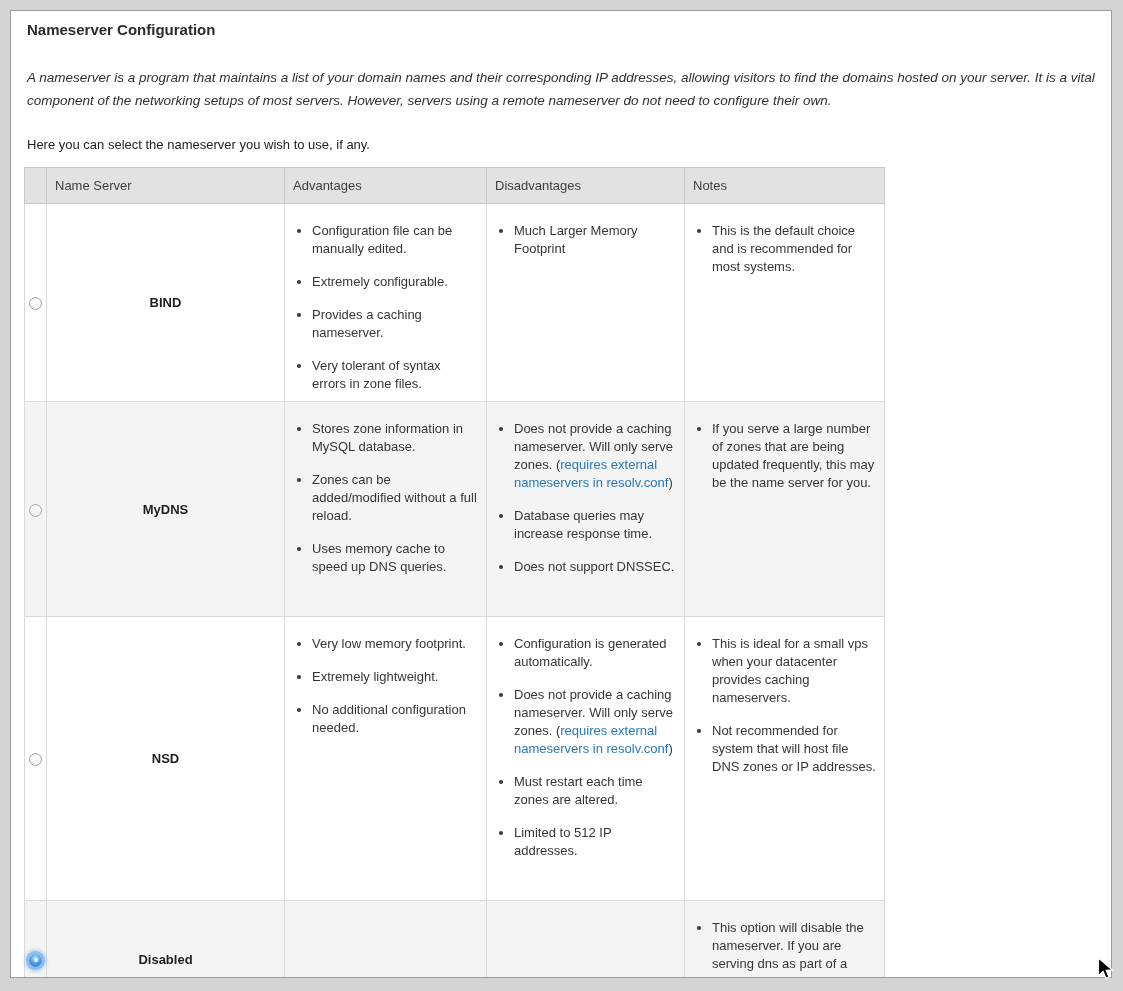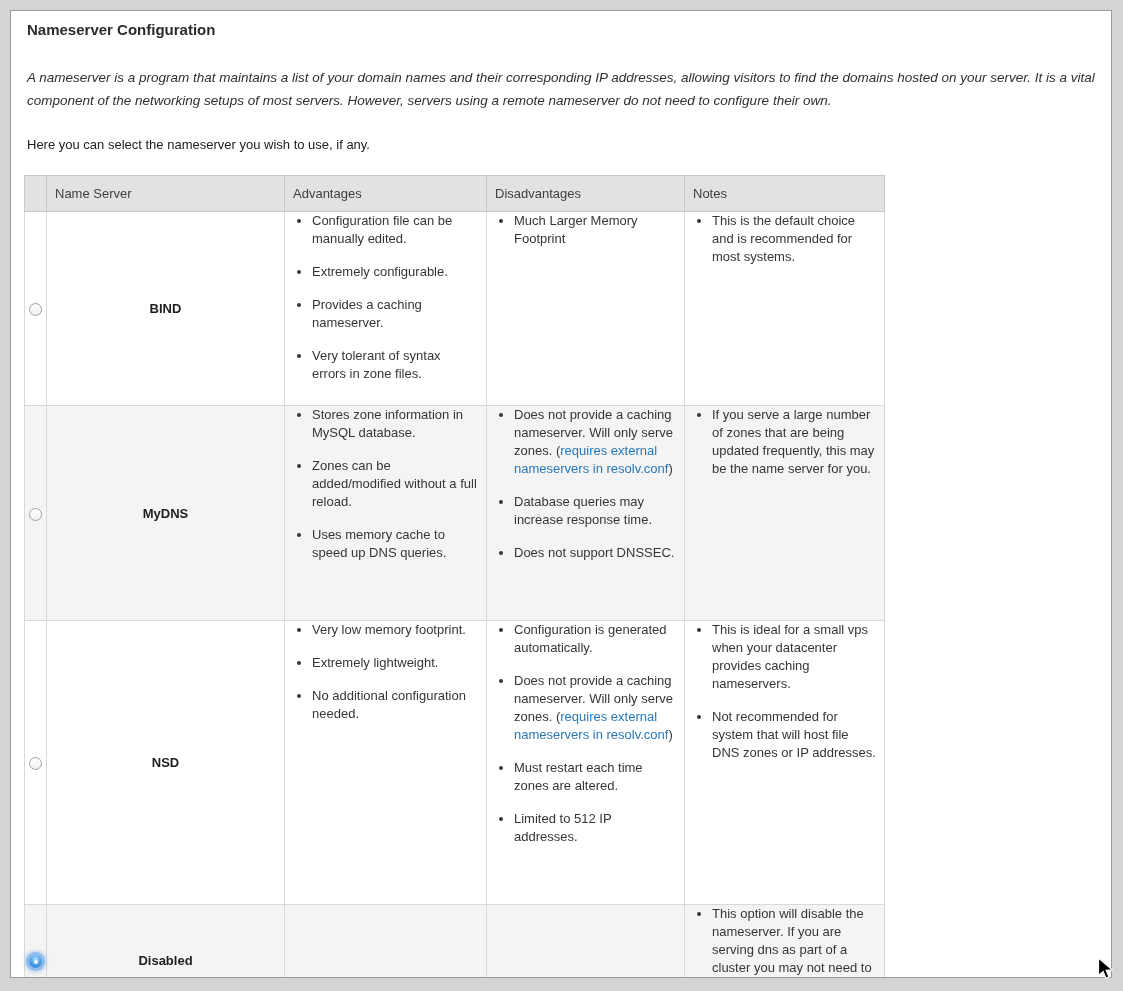--- a/index.html
+++ b/index.html
@@ -33,21 +33,21 @@
     font-style: italic;
     font-size: 13.5px;
     color: #2f2f2f;
     line-height: 23px;
     margin: 0 0 24px 0;
     max-width: 1070px;
   }
   .page-instruction {
     font-size: 13px;
     color: #222222;
-    margin: 0 0 22px 0;
+    margin: 0 0 14px 0;
     line-height: 17px;
   }
   table.ns-table {
     border-collapse: collapse;
     width: 860px;
     margin-left: -3px;
     table-layout: fixed;
   }
   .ns-table col.c-radio { width: 22px; }
   .ns-table col.c-name  { width: 238px; }
@@ -60,21 +60,21 @@
     border: 1px solid #c8c8c8;
     font-weight: normal;
     font-size: 13px;
     color: #3f3f3f;
     text-align: left;
     padding: 0 0 0 8px;
   }
   .ns-table tbody td {
     border: 1px solid #d9d9d9;
     vertical-align: top;
-    padding: 0 8px 8px 12px;
+    padding: 18px 8px 8px 12px;
     background: #ffffff;
   }
   .ns-table tbody tr.alt td { background: #f4f4f4; }
   .ns-table tbody tr:nth-child(1) { height: 194px; }
   .ns-table tbody tr:nth-child(2) { height: 215px; }
   .ns-table tbody tr:nth-child(3) { height: 284px; }
   .ns-table tbody tr:nth-child(4) { height: 112px; }
   .ns-table td.radio-cell {
     vertical-align: middle;
     text-align: center;

